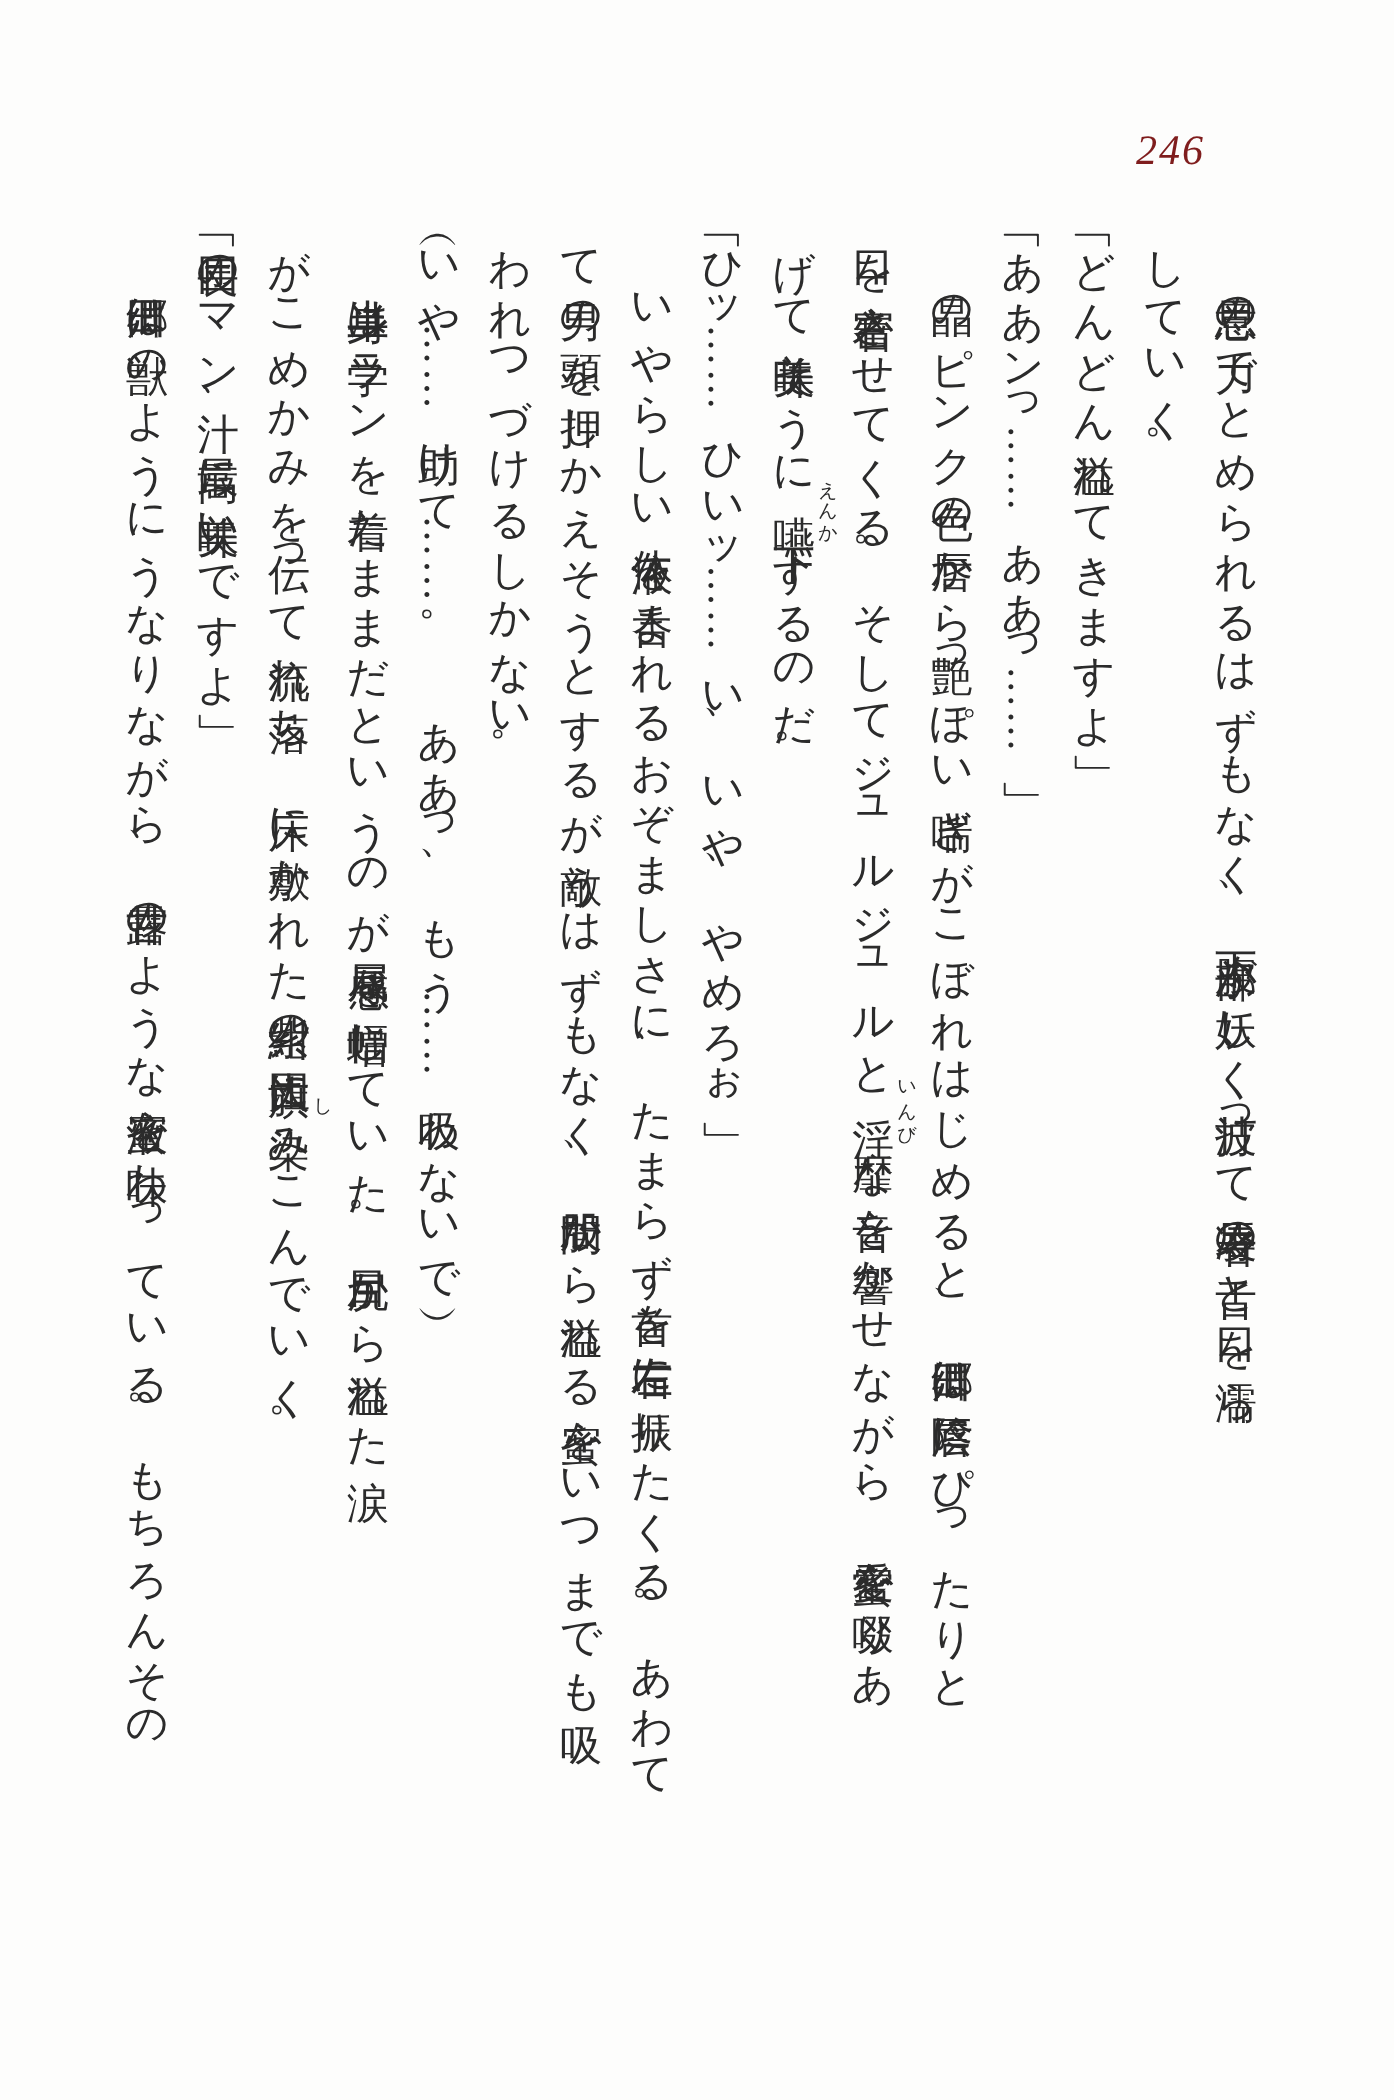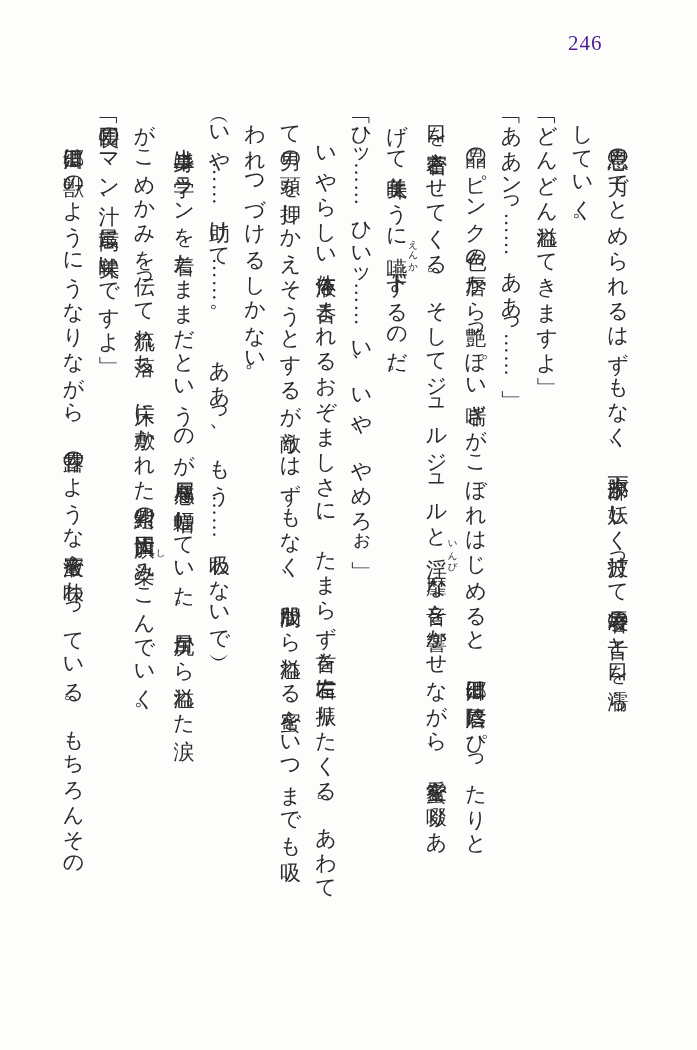--- a/index.html
+++ b/index.html
@@ -9,25 +9,26 @@
   .page {
     position: relative;
     width: 697px;
     height: 1050px;
     background: #fdfdfc;
     overflow: hidden;
     font-family: "Liberation Serif", "DejaVu Serif", serif;
   }
   .page-number {
     position: absolute;
-    top: 31px;
+    top: 63px;
     left: 568px;
     font-size: 21px;
+    font-style: italic;
     letter-spacing: 1px;
-    color: #4c1d95;
+    color: #7f1d1d;
   }
   .text-block {
     position: absolute;
     top: 110px;
     right: 62px;
     height: 845px;
     writing-mode: vertical-rl;
     -webkit-writing-mode: vertical-rl;
     text-orientation: mixed;
     color: #2b2b2b;

